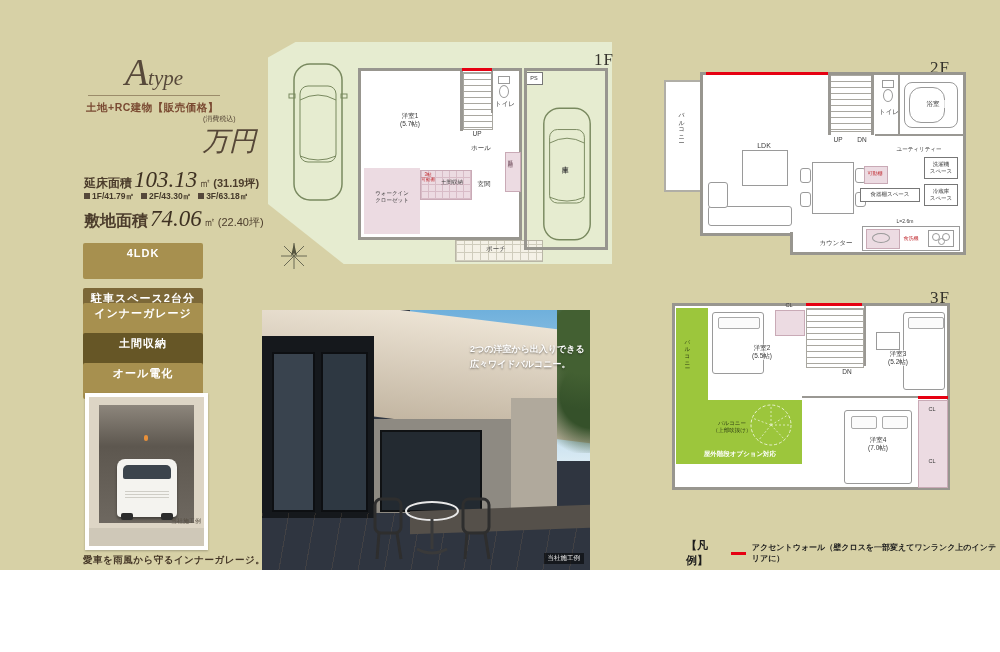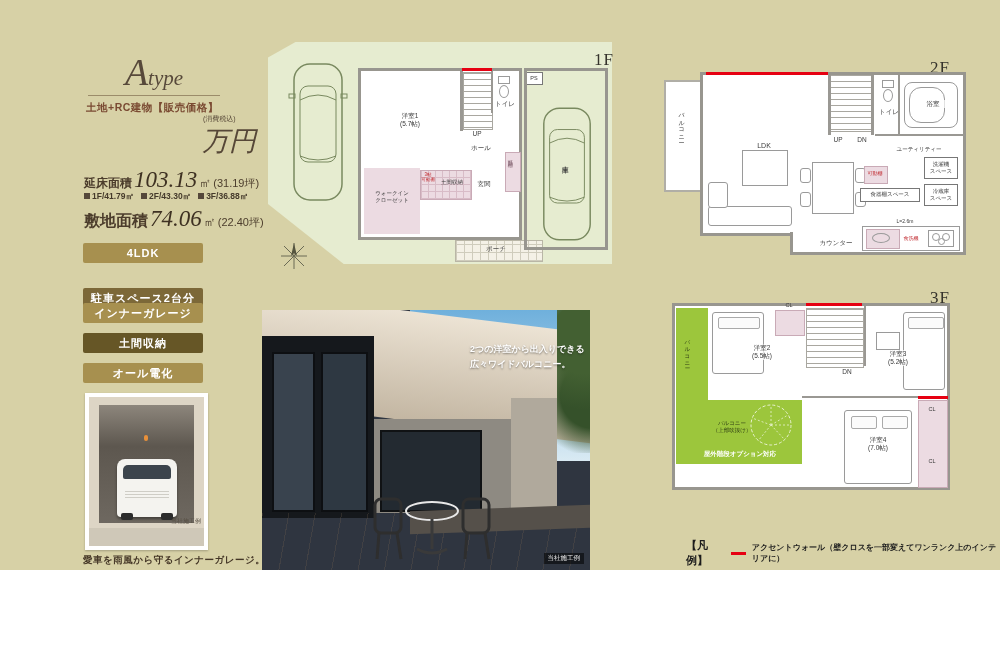--- a/index.html
+++ b/index.html
@@ -18,21 +18,21 @@
   .grid{position:absolute;background:#f4f1e6;
     background-image:repeating-linear-gradient(0deg,#cfccbc 0,#cfccbc 1px,transparent 1px,transparent 8px),
                      repeating-linear-gradient(90deg,#cfccbc 0,#cfccbc 1px,transparent 1px,transparent 8px);}
   .stairs{position:absolute;background:#fff;
     background-image:repeating-linear-gradient(to bottom,#a9a7a0 0,#a9a7a0 1px,transparent 1px,transparent 6px);}
   .redline{position:absolute;background:#e60012;}
   .furn{position:absolute;border:1px solid #9a9a9a;background:#fff;box-sizing:border-box;}
   .bed{position:absolute;border:1px solid #9a9a9a;border-radius:3px;background:#fff;box-sizing:border-box;}
   .pillow{position:absolute;border:1px solid #aaa;border-radius:2px;background:#fbfbfb;}
   .floor-tag{position:absolute;font-family:"Liberation Serif",serif;font-size:17px;color:#35332c;letter-spacing:1px;}
-  .badge{position:absolute;left:83px;width:120px;height:20px;color:#fff;font-size:11px;font-weight:bold;
+  .badge{position:absolute;left:83px;width:120px;height:36px;color:#fff;font-size:11px;font-weight:bold;
          letter-spacing:1px;text-align:center;line-height:20px;border-radius:2px;}
   .bg-g{background:#a7904f;} .bg-d{background:#7c6838;} .bg-dd{background:#665626;}
   .boxed{position:absolute;border:1px solid #777;background:#fff;font-size:5.5px;text-align:center;
          white-space:pre-line;line-height:1.3;box-sizing:border-box;display:flex;align-items:center;justify-content:center;}
   .tinyred{position:absolute;color:#c0272d;font-size:5.5px;white-space:pre-line;text-align:center;line-height:1.2;}
 </style>
 </head>
 <body>
 
 <div id="canvas">
@@ -48,27 +48,27 @@
 
   <div class="abs" style="left:84px;top:108px;width:190px;height:48px;">
     <span style="position:absolute;left:119px;top:6px;font-size:7px;color:#564737;">(消費税込)</span>
     <span class="serif" style="position:absolute;left:118px;top:15px;font-size:27px;color:#564737;">万円</span>
   </div>
 
   <div class="abs" style="left:84px;top:167px;width:180px;display:flex;align-items:baseline;gap:2px;color:#4c3d2c;">
     <span style="font-size:12px;font-weight:bold;">延床面積</span>
     <span class="serif" style="font-size:23px;color:#3e3122;text-align:right;">103.13</span>
     <span style="font-size:12px;">㎡</span>
-    <span style="font-size:11px;">(31.19坪)</span>
+    <span style="font-size:11px;font-weight:bold;">(31.19坪)</span>
   </div>
 
   <div class="abs" style="left:84px;top:191px;width:190px;display:flex;gap:7px;color:#453a2b;font-size:8.5px;font-weight:bold;">
     <span><span style="display:inline-block;width:6px;height:6px;background:#55483a;margin-right:2px;"></span><span>1F/41.79㎡</span></span>
     <span><span style="display:inline-block;width:6px;height:6px;background:#55483a;margin-right:2px;"></span><span>2F/43.30㎡</span></span>
-    <span><span style="display:inline-block;width:6px;height:6px;background:#55483a;margin-right:2px;"></span><span>3F/36.88㎡</span></span>
+    <span><span style="display:inline-block;width:6px;height:6px;background:#55483a;margin-right:2px;"></span><span>3F/63.18㎡</span></span>
   </div>
 
   <div class="abs" style="left:84px;top:206px;width:180px;display:flex;align-items:baseline;gap:2px;color:#4c3d2c;">
     <span style="font-size:16px;font-weight:bold;">敷地面積</span>
     <span class="serif" style="font-size:23px;color:#3e3122;">74.06</span>
     <span style="font-size:12px;">㎡</span>
     <span style="font-size:11px;">(22.40坪)</span>
   </div>
 
   <div class="badge bg-g" style="top:243px;">4LDK</div>

